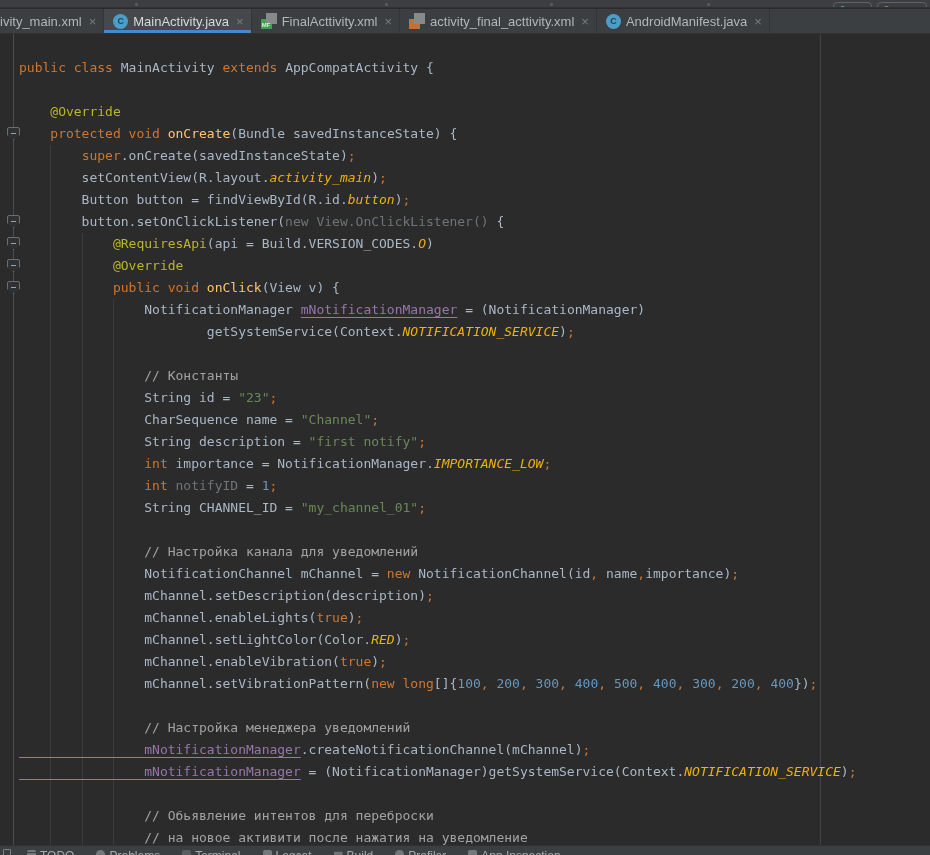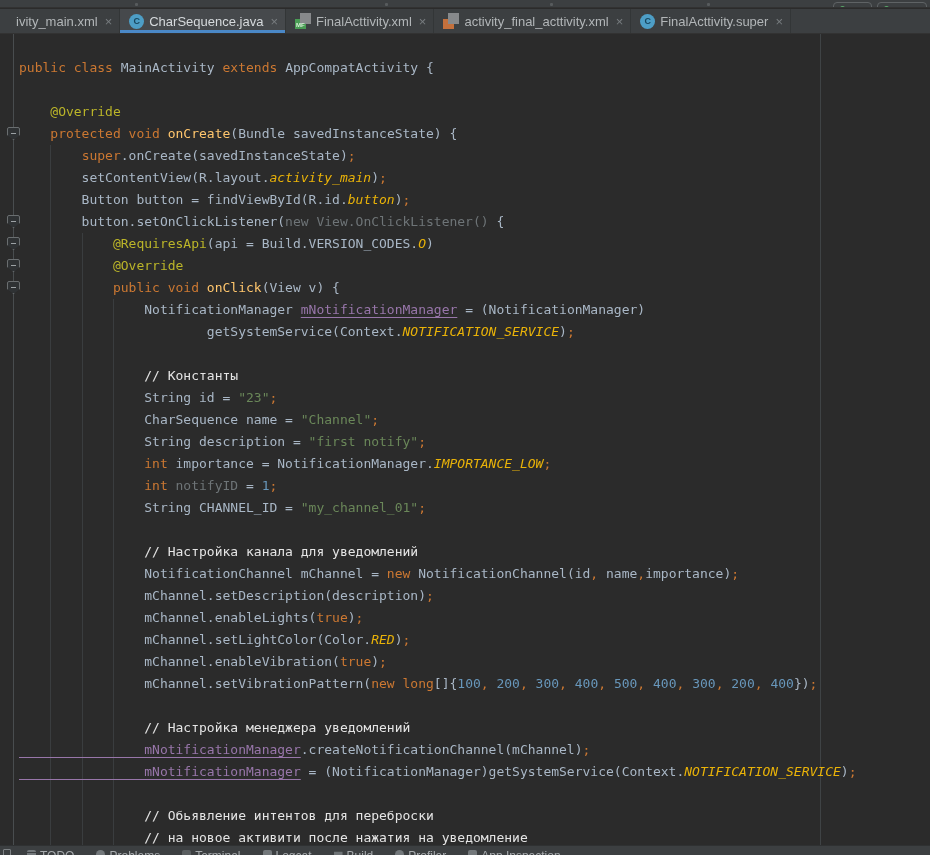--- a/index.html
+++ b/index.html
@@ -11,21 +11,21 @@
     background:#3c3f41; border-bottom:1px solid #323232; overflow:hidden; }
   .pill { position:absolute; top:2px; height:16px; border:1px solid #5f6365; border-radius:4px; display:flex; align-items:flex-start; }
   .pill .dot { width:5px; height:5px; border-radius:50%; background:#59a869; margin:3px 0 0 6px; }
   .tdot { position:absolute; top:3px; width:3px; height:3px; background:#575b5d; border-radius:1px; }
 
   
   .tabbar { position:absolute; left:0; top:9px; width:930px; height:25px;
     background:#3c3f41; display:flex; align-items:stretch; border-bottom:1px solid #323232; }
   .tab { display:flex; align-items:center; padding:0 7px 0 9px; border-right:1px solid #333637;
     color:#b2b6b8; font-size:13px; cursor:default; position:relative; white-space:nowrap; }
-  .tab:first-child { padding-left:16px; }
+  .tab:first-child { padding-left:0; }
   .tab.sel { background:#46494c; color:#d6dadd; }
   .tab.sel::after { content:""; position:absolute; left:0; right:0; bottom:0; height:3px; background:#4a88c7; }
   .tab .close { margin-left:7px; color:#787d80; font-size:13px; line-height:1; }
   .ic { width:16px; height:16px; flex:none; margin-right:5px; position:relative; }
   .ic-java-class-icon { width:15px; height:15px; margin-top:1px; background:#4d9ec6; border-radius:50%;
     color:#17465e; font-weight:bold; font-size:9px; line-height:15px; text-align:center; }
   .ic-manifest-file-icon {
     background: linear-gradient(#87898b 0 0) 100% 0 / 11px 11px no-repeat,
                 linear-gradient(#499c54 0 0) 0 100% / 11px 10px no-repeat;
     color:#d7f0d7; font-weight:bold; font-size:6px; line-height:8px; text-align:left;
@@ -45,21 +45,21 @@
   .margin-guide { left:820px; background:#3f4345; }
   .code { position:absolute; left:19px; top:23px; font-family:"DejaVu Sans Mono", monospace;
     font-size:13px; line-height:22px; white-space:pre; color:#a9b7c6; }
   .cl { height:22px; }
   .tk-kw  { color:#cc7832; }
   .tk-def { color:#a9b7c6; }
   .tk-ann { color:#bbb529; }
   .tk-meth{ color:#ffc66d; }
   .tk-str { color:#6a8759; }
   .tk-num { color:#6897bb; }
-  .tk-com { color:#e5e5e5; }
+  .tk-com { color:#a3a3a3; }
   .tk-pun { color:#cc7832; }
   .tk-cst { color:#eab308; font-style:italic; }
   .tk-fld { color:#9876aa; text-decoration:underline; text-underline-offset:3px; }
   .tk-dim { color:#6e7477; }
   .fold-marker { position:absolute; left:7px; width:13px; height:13px; background:#2f3234;
     border:1px solid #6a6e70; border-radius:2px;
     clip-path:polygon(0 0,100% 0,100% 62%,50% 100%,0 62%); }
   .fold-marker i { position:absolute; left:3px; right:3px; top:5px; height:1px; background:#9da2a5; display:block; }
 
   
@@ -92,36 +92,36 @@
 </div>
 
 <div class="tabbar">
     <div class="tab">
 
     <span class="lbl">ivity_main.xml</span>
     <span class="close">×</span>
   </div>
     <div class="tab sel">
     <span class="ic ic-java-class-icon">C</span>
-    <span class="lbl">CharSequence.java</span>
+    <span class="lbl">MainActivity.java</span>
     <span class="close">×</span>
   </div>
     <div class="tab">
     <span class="ic ic-manifest-file-icon">MF</span>
     <span class="lbl">FinalActtivity.xml</span>
     <span class="close">×</span>
   </div>
     <div class="tab">
     <span class="ic ic-layout-file-icon"></span>
     <span class="lbl">activity_final_acttivity.xml</span>
     <span class="close">×</span>
   </div>
     <div class="tab">
     <span class="ic ic-java-class-icon">C</span>
-    <span class="lbl">FinalActtivity.super</span>
+    <span class="lbl">AndroidManifest.java</span>
     <span class="close">×</span>
   </div>
   </div>
 
 <div class="editor">
   <div class="vline guide" style="left:50px;  top:111px;"></div>
   <div class="vline guide" style="left:82px;  top:199px;"></div>
   <div class="vline guide" style="left:113px; top:265px;"></div>
   <div class="vline fold-line"></div>
   <div class="vline margin-guide"></div>

